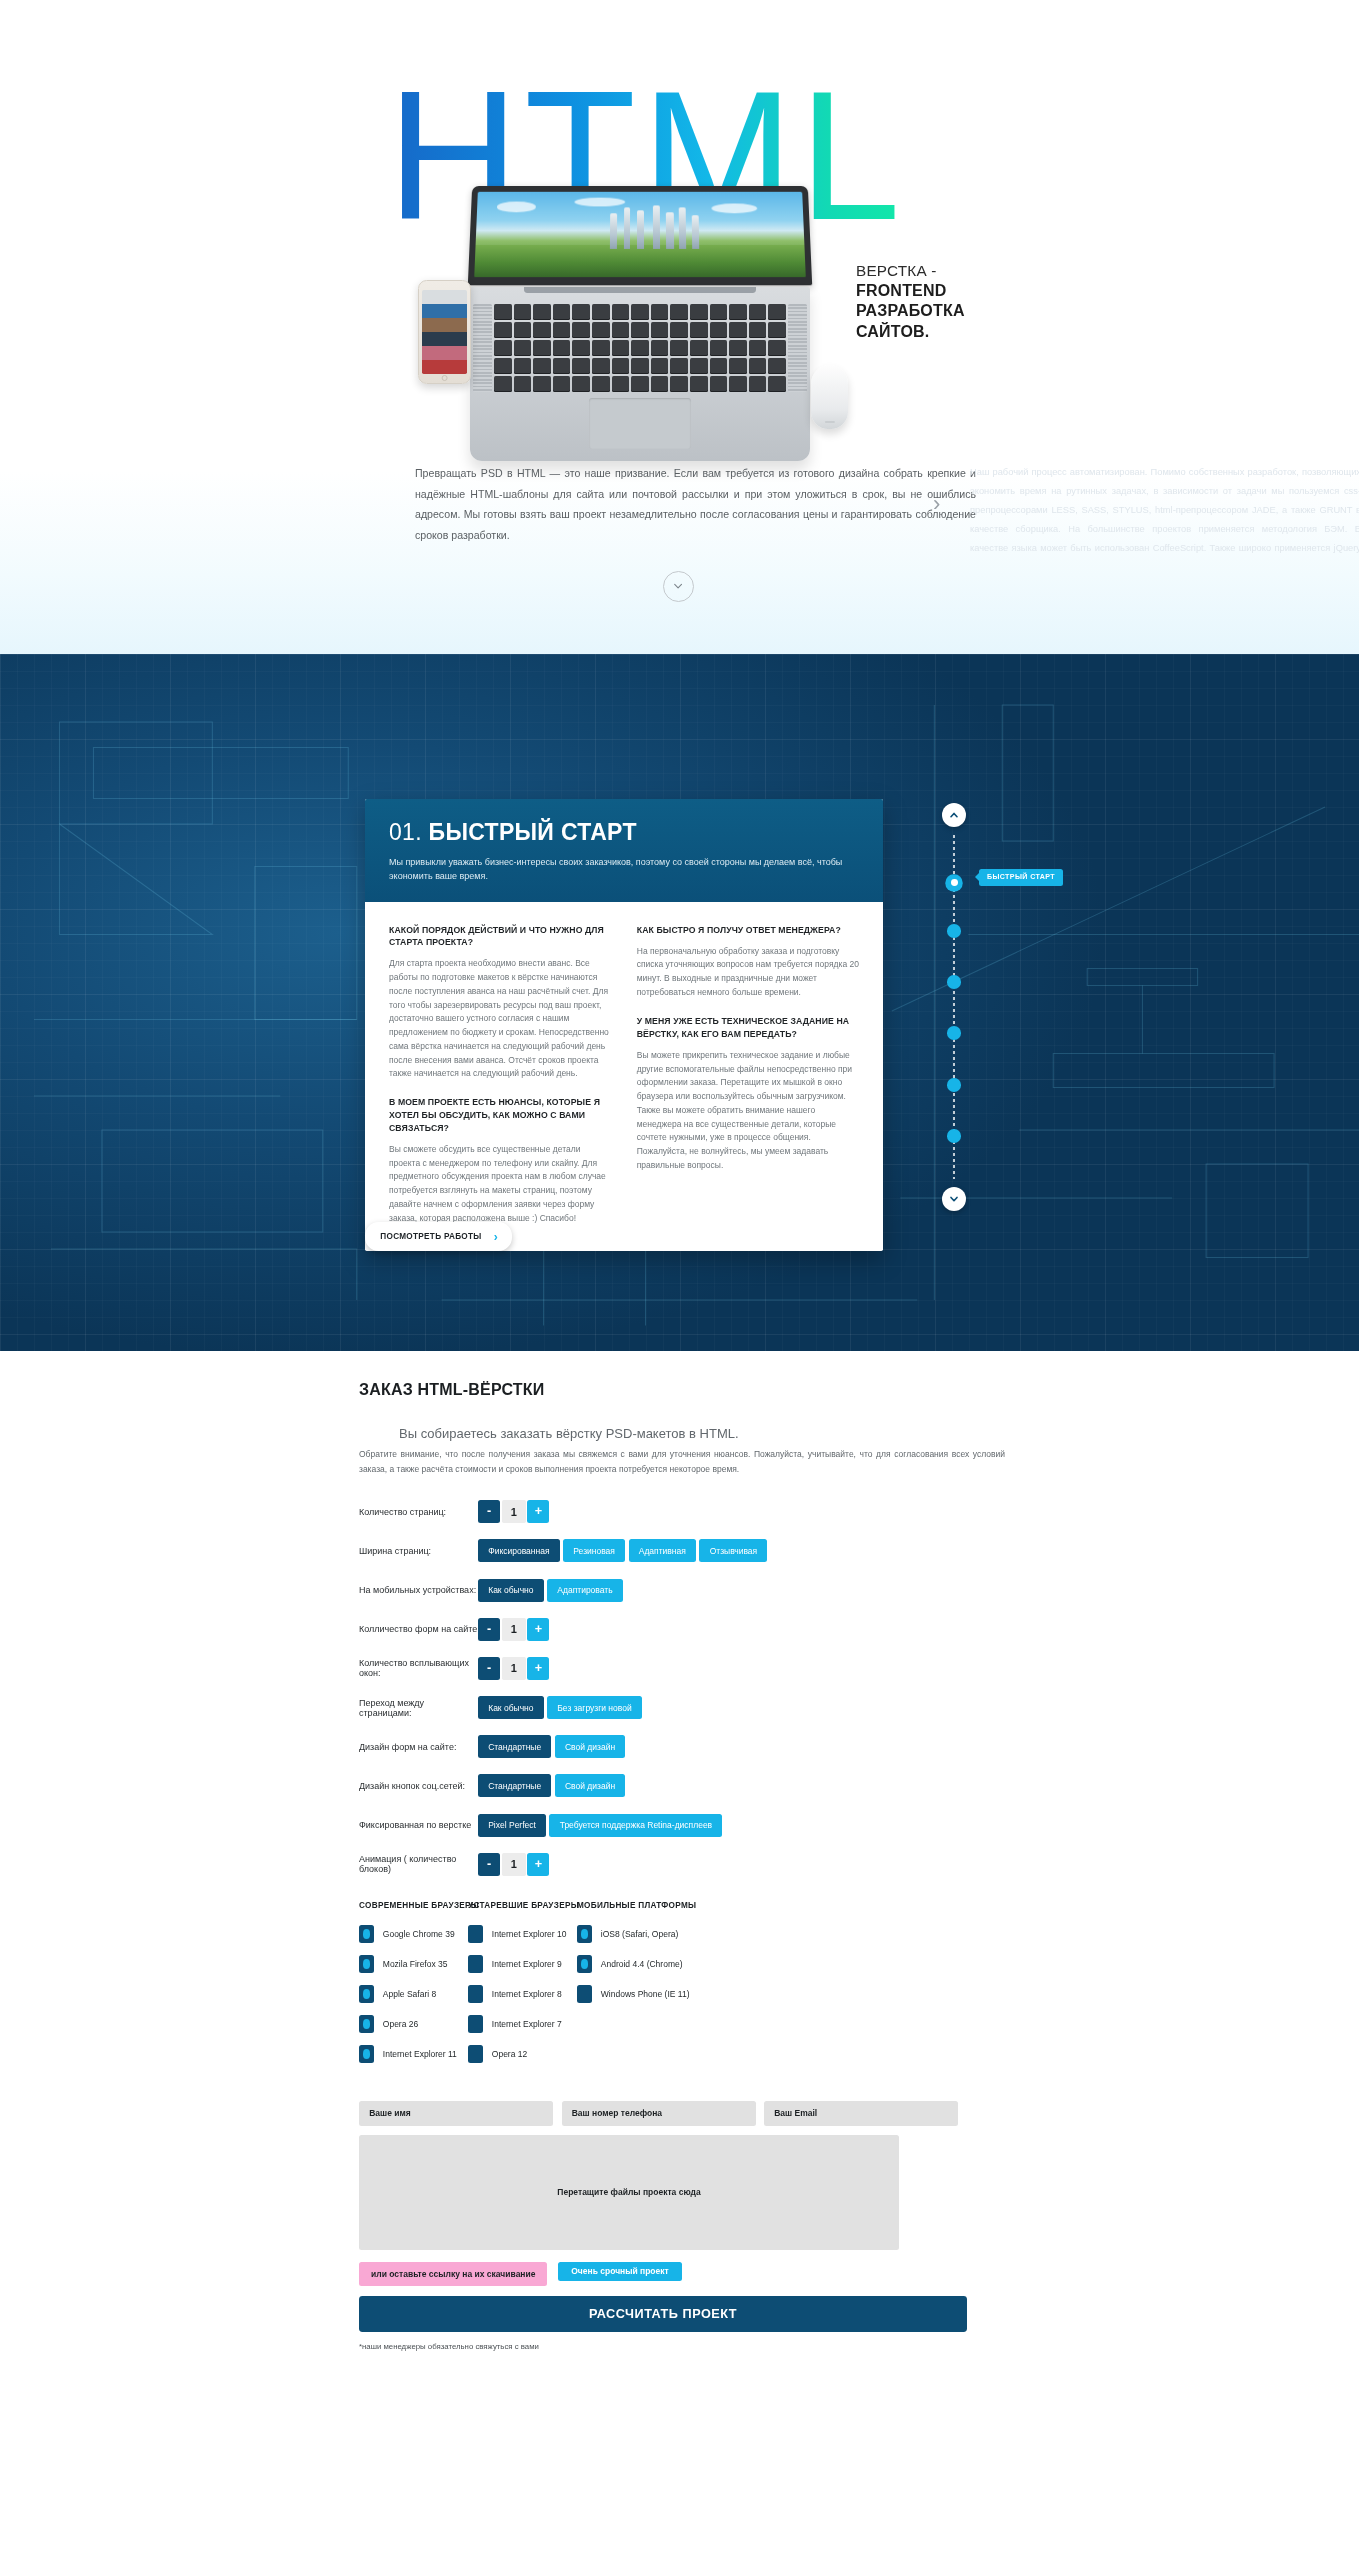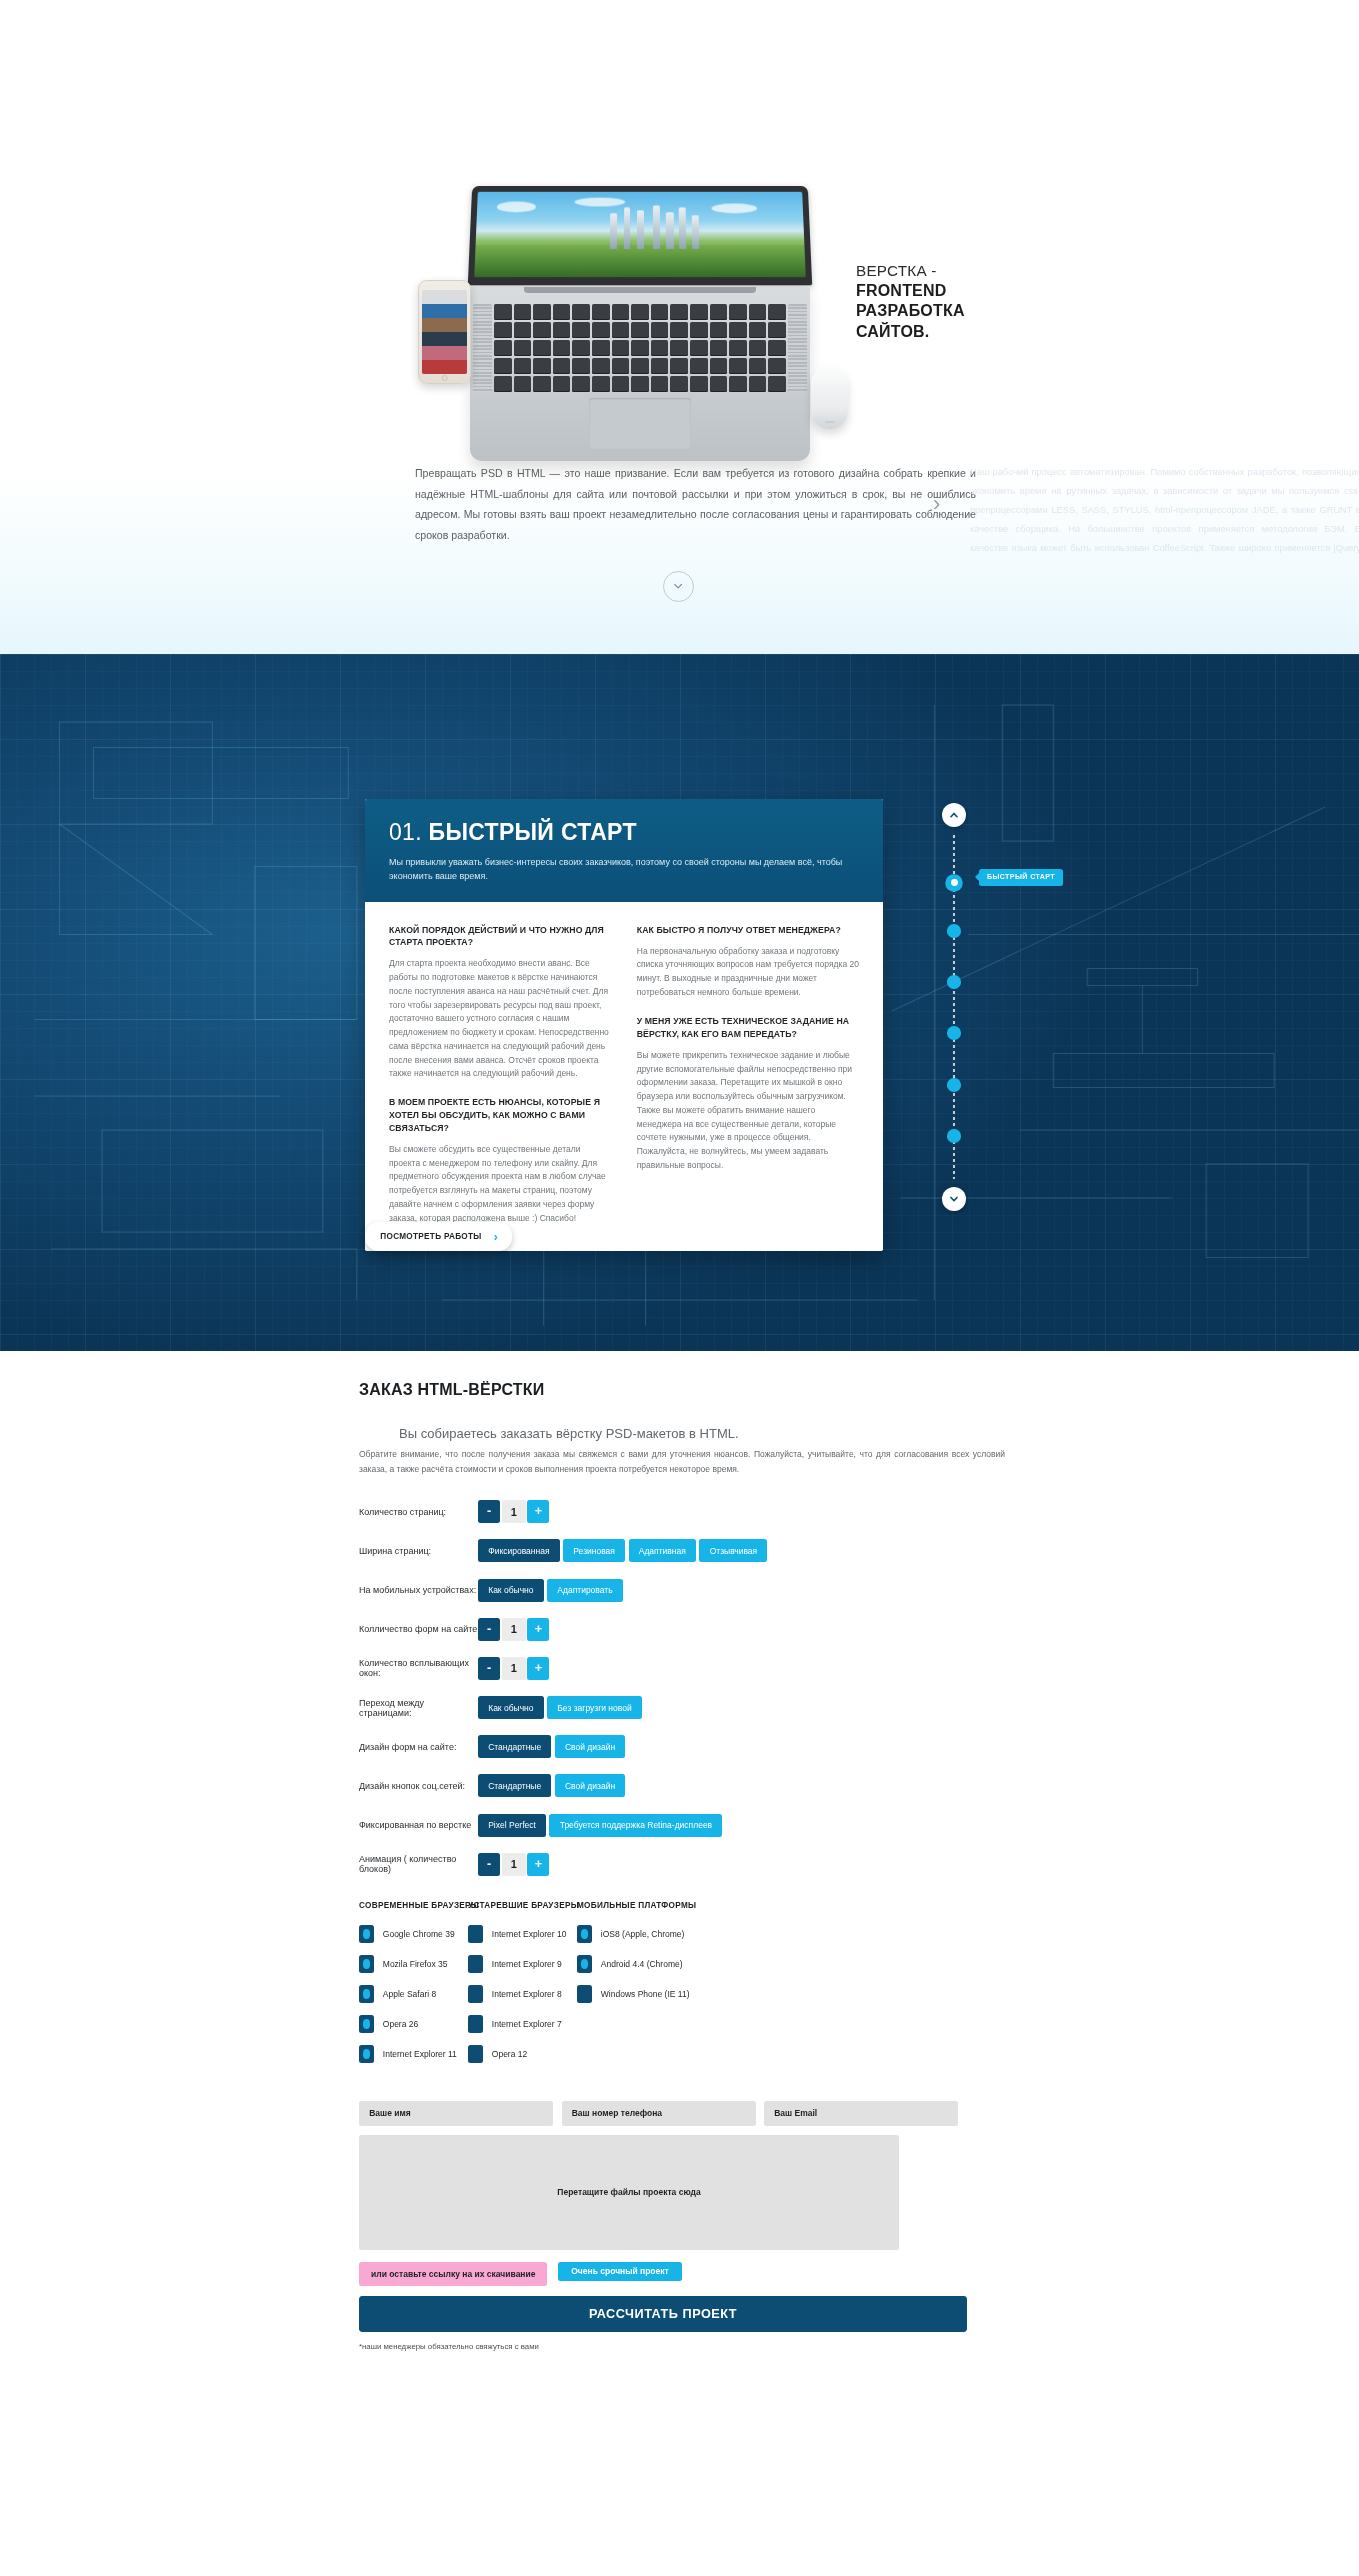--- a/index.html
+++ b/index.html
@@ -298,20 +298,21 @@
     color:#fff; font-size: 12.7px; font-weight: bold; letter-spacing: 0.5px;
   }
   .note { margin-top: 10.2px; font-size: 7.8px; color:#4c5155; }
 </style>
 </head>
 <body>
 
 <div class="page">
 
   <section class="hero">
+    <div class="hero-word">HTML</div>
 
     <div class="laptop">
       <div class="screen-frame">
         <div class="screen-img">
           <div class="ground"></div>
           <div class="sky-cloud" style="left:6%;top:12%;width:39px;height:10.2px;"></div>
           <div class="sky-cloud" style="left:30%;top:7%;width:51px;height:9.3px;"></div>
           <div class="sky-cloud" style="left:72%;top:14%;width:46px;height:10.2px;"></div>
           <div class="tower" style="left:41%;width:6.8px;height:36px;"></div>
           <div class="tower" style="left:45%;width:6.8px;height:42px;"></div>
@@ -667,21 +668,21 @@
               <span class="chk"></span>
               <span>Opera 12</span>
             </div>
           </div>
           <div class="bcol wide">
             <h3>МОБИЛЬНЫЕ ПЛАТФОРМЫ</h3>
             <div class="bitem">
               <span class="chk">
                 <i></i>
               </span>
-              <span>iOS8 (Apple, Chrome)</span>
+              <span>iOS8 (Safari, Opera)</span>
             </div>
             <div class="bitem">
               <span class="chk">
                 <i></i>
               </span>
               <span>Android 4.4 (Chrome)</span>
             </div>
             <div class="bitem">
               <span class="chk"></span>
               <span>Windows Phone (IE 11)</span>

